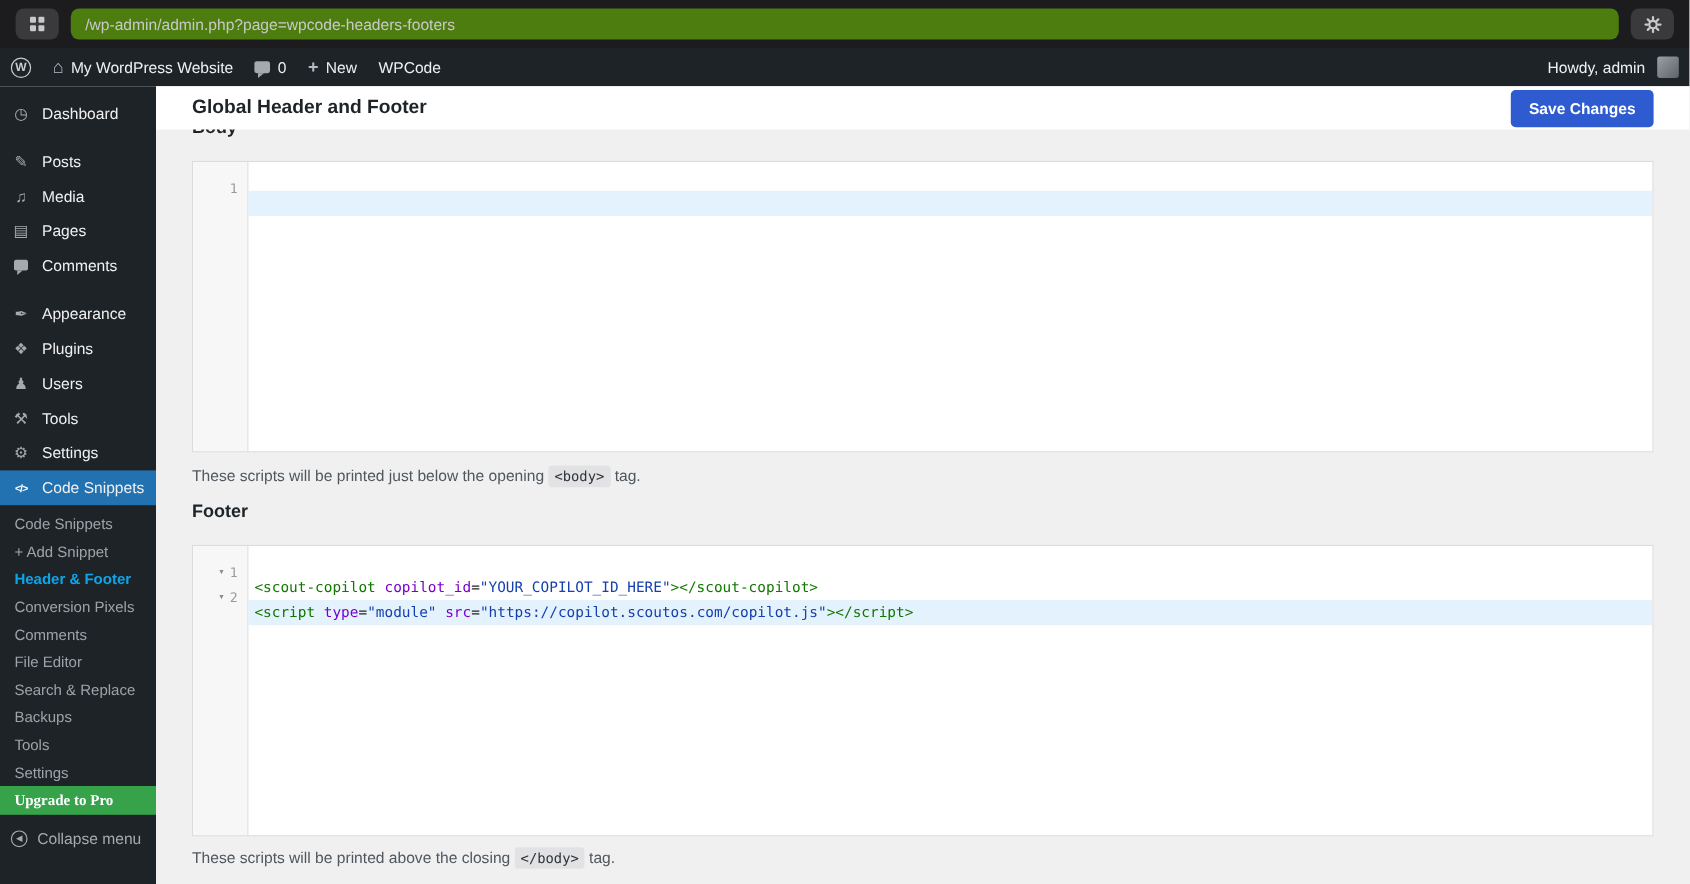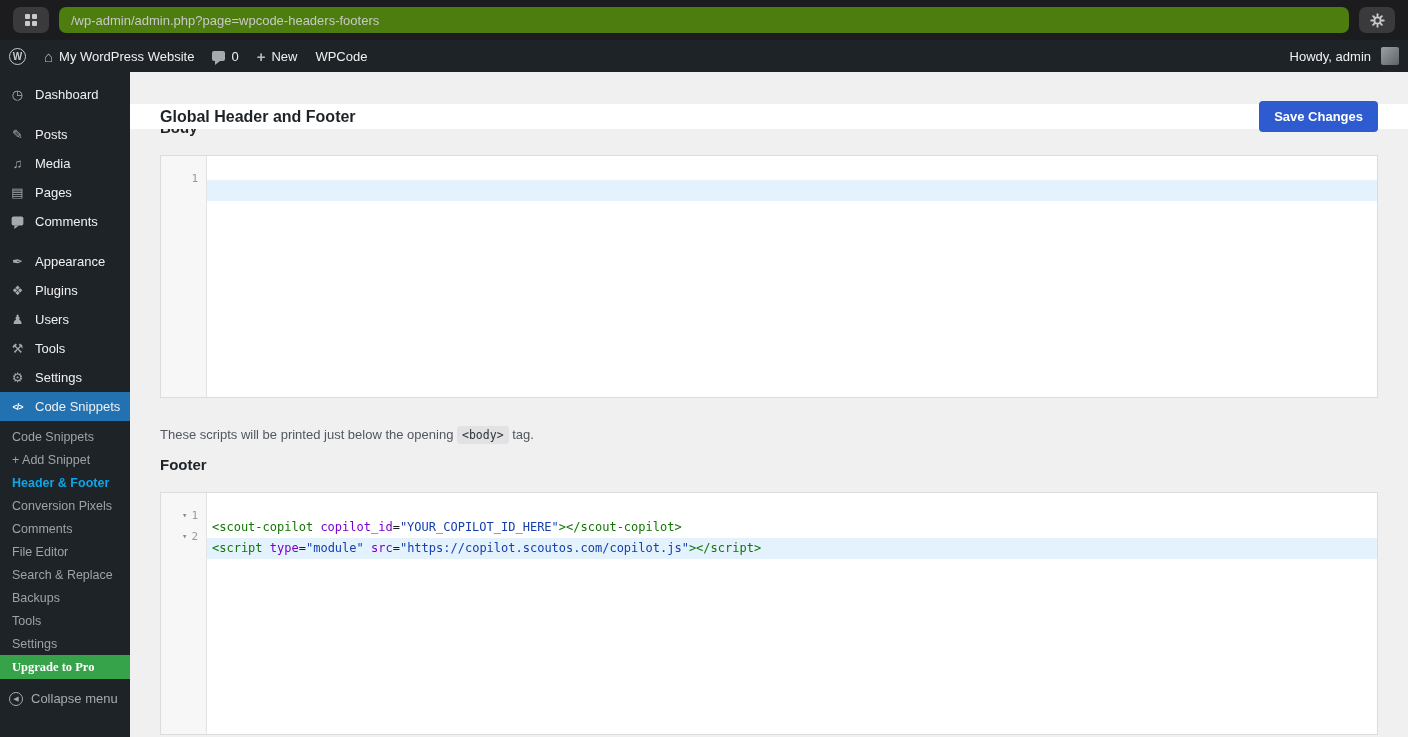--- a/index.html
+++ b/index.html
@@ -45,22 +45,22 @@
   .submenu li { padding: 4.5px 9px 4.5px 12px; color: #9ea3a8; cursor: pointer; }
   .submenu li.current-sub { color: #0ea5e9; font-weight: bold; }
   .submenu li.upgrade { background: var(--upgrade-green, #2f9e44); color: #fff; font-weight: bold; font-family: Liberation Serif, serif; }
   .collapse { margin-top: auto; margin-bottom: 32px; display: flex; align-items: center; gap: 8px;
               padding: 6px 9px; color: #a7aaad; font-size: 13px; cursor: pointer; }
   .collapse-icon { width: 14px; height: 14px; border: 1.5px solid #a7aaad; border-radius: 50%; font-size: 7px;
                    display: flex; align-items: center; justify-content: center; flex-shrink: 0; }
 
   
   .main { flex: 1; min-width: 0; display: flex; flex-direction: column; background: #f0f0f1; }
-  .page-header { height: 25px; background: #fff; flex-shrink: 0; display: flex; align-items: center;
-                 justify-content: space-between; padding: 0 30px; margin-top: 32px; }
+  .page-header { height: 36px; background: #fff; flex-shrink: 0; display: flex; align-items: center;
+                 justify-content: space-between; padding: 0 30px; }
   .page-title { font-size: 16px; font-weight: bold; color: #1d2327; }
   .save-btn { background: var(--accent-blue, #2e5bd0); color: #fff; border: none; border-radius: 4px;
               padding: 8px 15px; font-size: 13px; font-weight: bold; cursor: pointer; font-family: inherit; }
 
   .content { flex: 1; padding: 0 30px; overflow: hidden; }
   .section-heading { font-size: 15px; font-weight: bold; color: #1d2327; margin: 4px 0 16px; line-height: 22px; }
   .section-heading.clipped { margin-top: -12px; }
 
   
   .editor { display: flex; height: 243px; background: #fff; border: 1px solid #dcdcde; overflow: hidden;
@@ -70,21 +70,21 @@
                  padding-right: 8px; color: #9a9a9a; font-size: 11px; }
   .gutter-line .fold { font-size: 9px; color: #8c8c8c; cursor: pointer; }
   .code-lines { flex: 1; padding-top: 24px; min-width: 0; }
   .code-line { height: 21px; padding-left: 5px; white-space: pre; color: #1e1e1e; }
   .code-line.active { background: var(--active-line, #e4f2fd); }
   .tok-tag { color: var(--code-tag, #117700); }
   .tok-attr { color: var(--code-attribute, #7a00cc); }
   .tok-string { color: var(--code-string, #1540ad); }
   .tok-plain { color: #1e1e1e; }
 
-  .caption { font-size: 13px; color: #50575e; margin: 29px 0 12px; }
+  .caption { font-size: 13px; color: #50575e; margin: 12px 0 12px; }
   .caption:last-child { margin-top: 10px; }
   .inline-code { font-family: "DejaVu Sans Mono", "Liberation Mono", monospace; font-size: 11.5px;
                  background: #e2e2e4; border-radius: 3px; padding: 2px 5px; color: #2c3338; }
 </style>
 </head>
 <body>
 
 <div class="browser-bar">
   <button class="chrome-btn">
     <span style="display:flex;">
@@ -257,16 +257,21 @@
               <span class="fold">▾</span>
               <span class="lnum">2</span>
             </div>
           </div>
         <div class="code-lines">
             <div class="code-line"><span class="tok-tag">&lt;scout-copilot</span><span class="tok-plain"> </span><span class="tok-attr">copilot_id</span><span class="tok-plain">=</span><span class="tok-string">"YOUR_COPILOT_ID_HERE"</span><span class="tok-tag">&gt;&lt;/scout-copilot&gt;</span></div>
             <div class="code-line active"><span class="tok-tag">&lt;script</span><span class="tok-plain"> </span><span class="tok-attr">type</span><span class="tok-plain">=</span><span class="tok-string">"module"</span><span class="tok-plain"> </span><span class="tok-attr">src</span><span class="tok-plain">=</span><span class="tok-string">"https://copilot.scoutos.com/copilot.js"</span><span class="tok-tag">&gt;&lt;/script&gt;</span></div>
           </div>
       </div>
 
+      <p class="caption">
+        <span>These scripts will be printed above the closing</span>
+        <code class="inline-code">&lt;/body&gt;</code>
+        <span>tag.</span>
+      </p>
 
     </div>
   </main>
 </div>
 
 </body></html>

